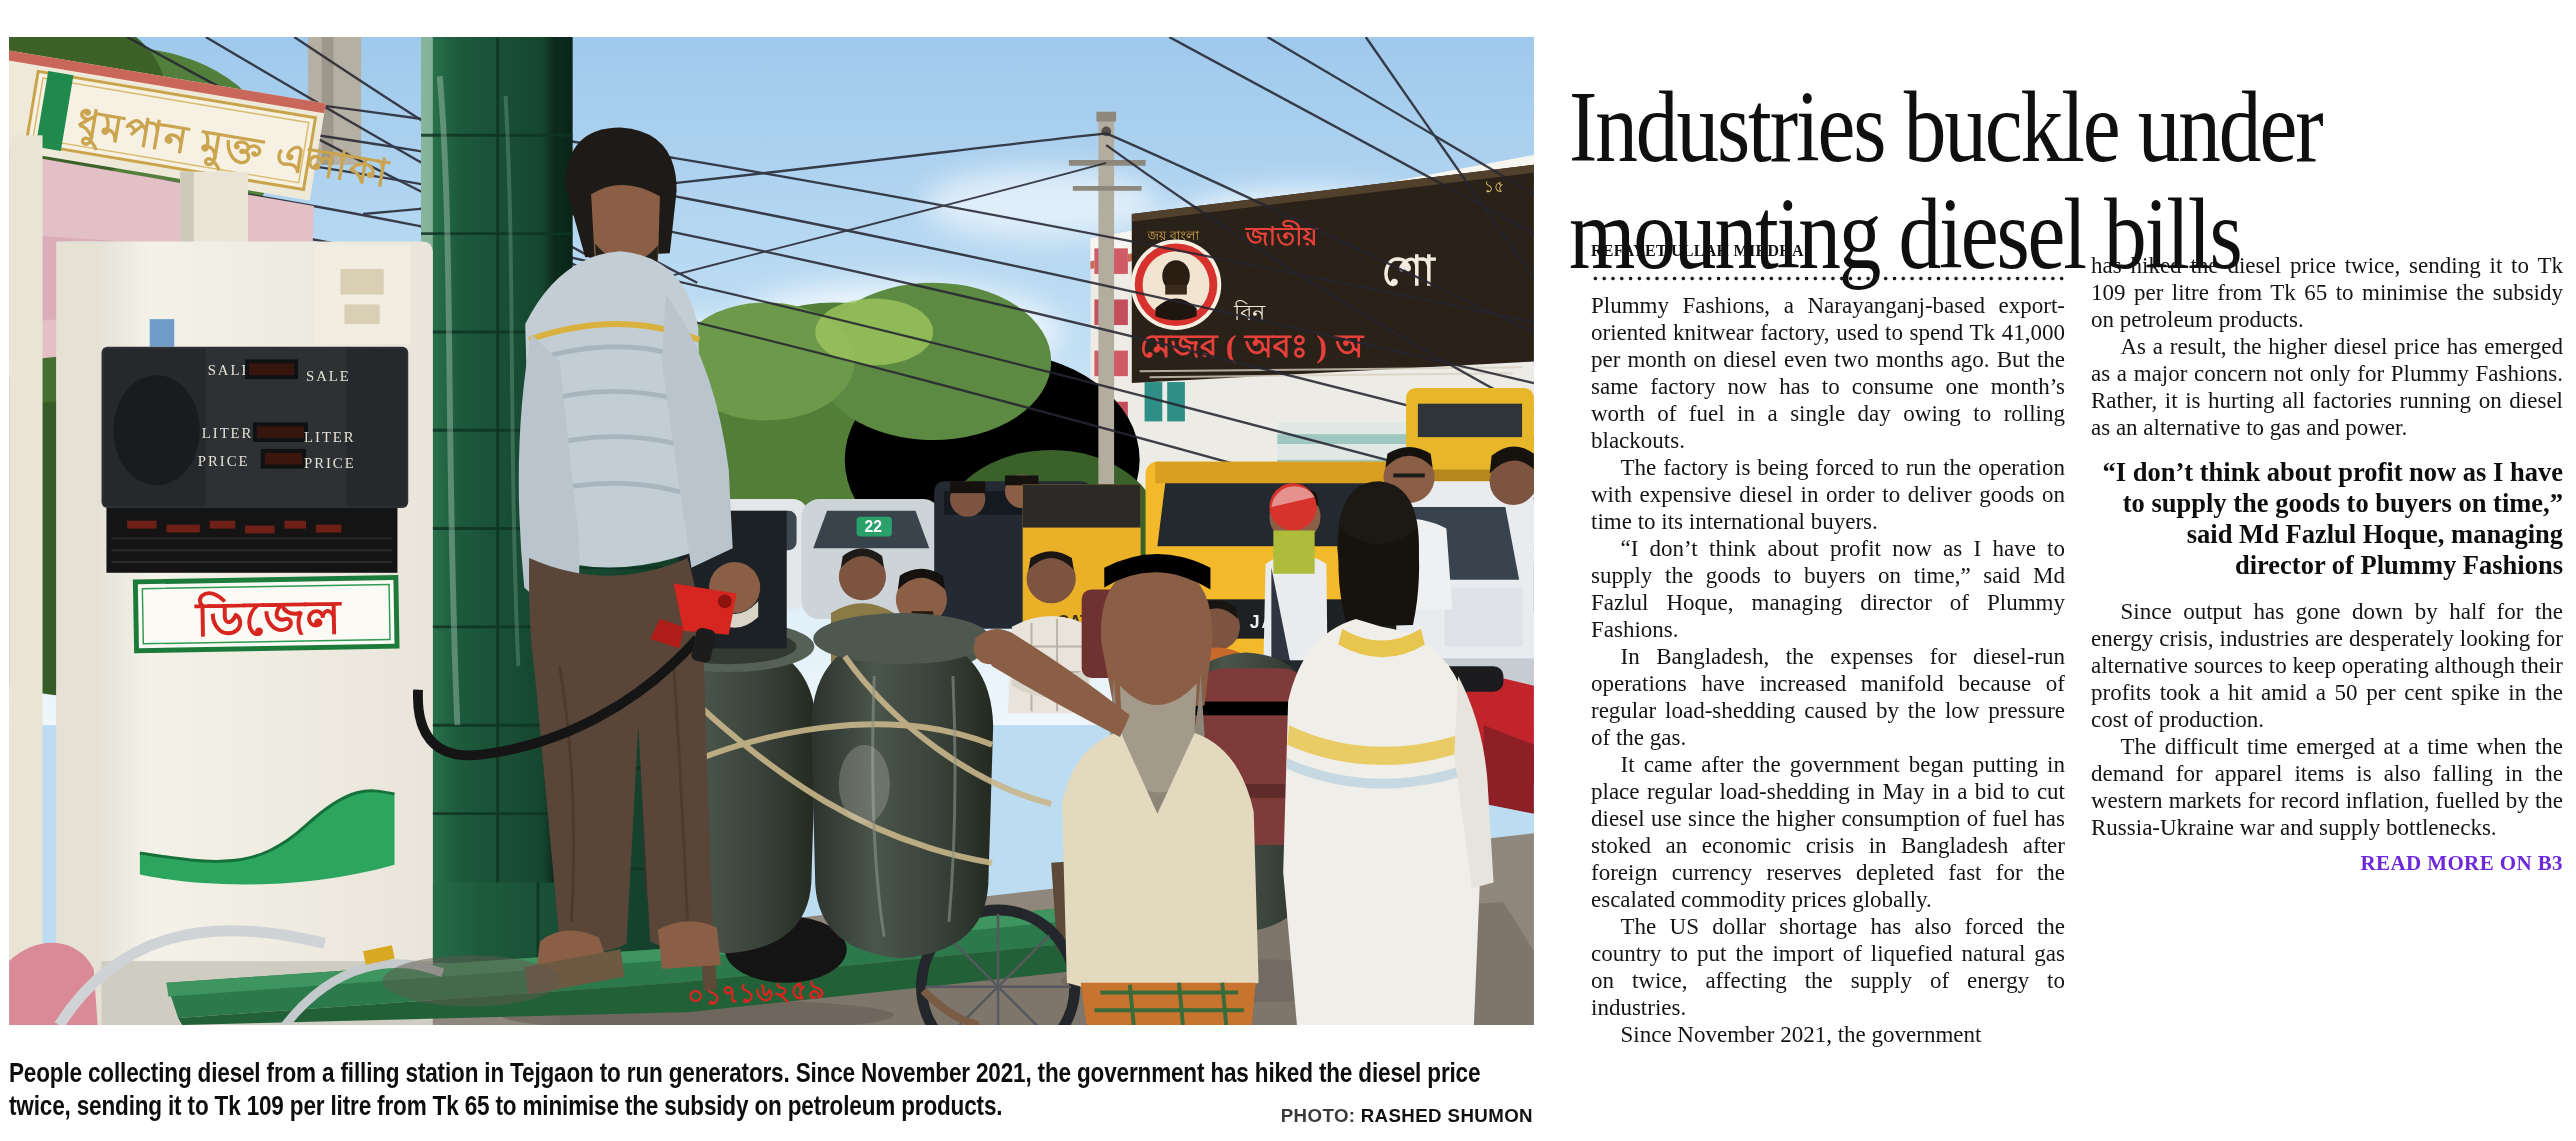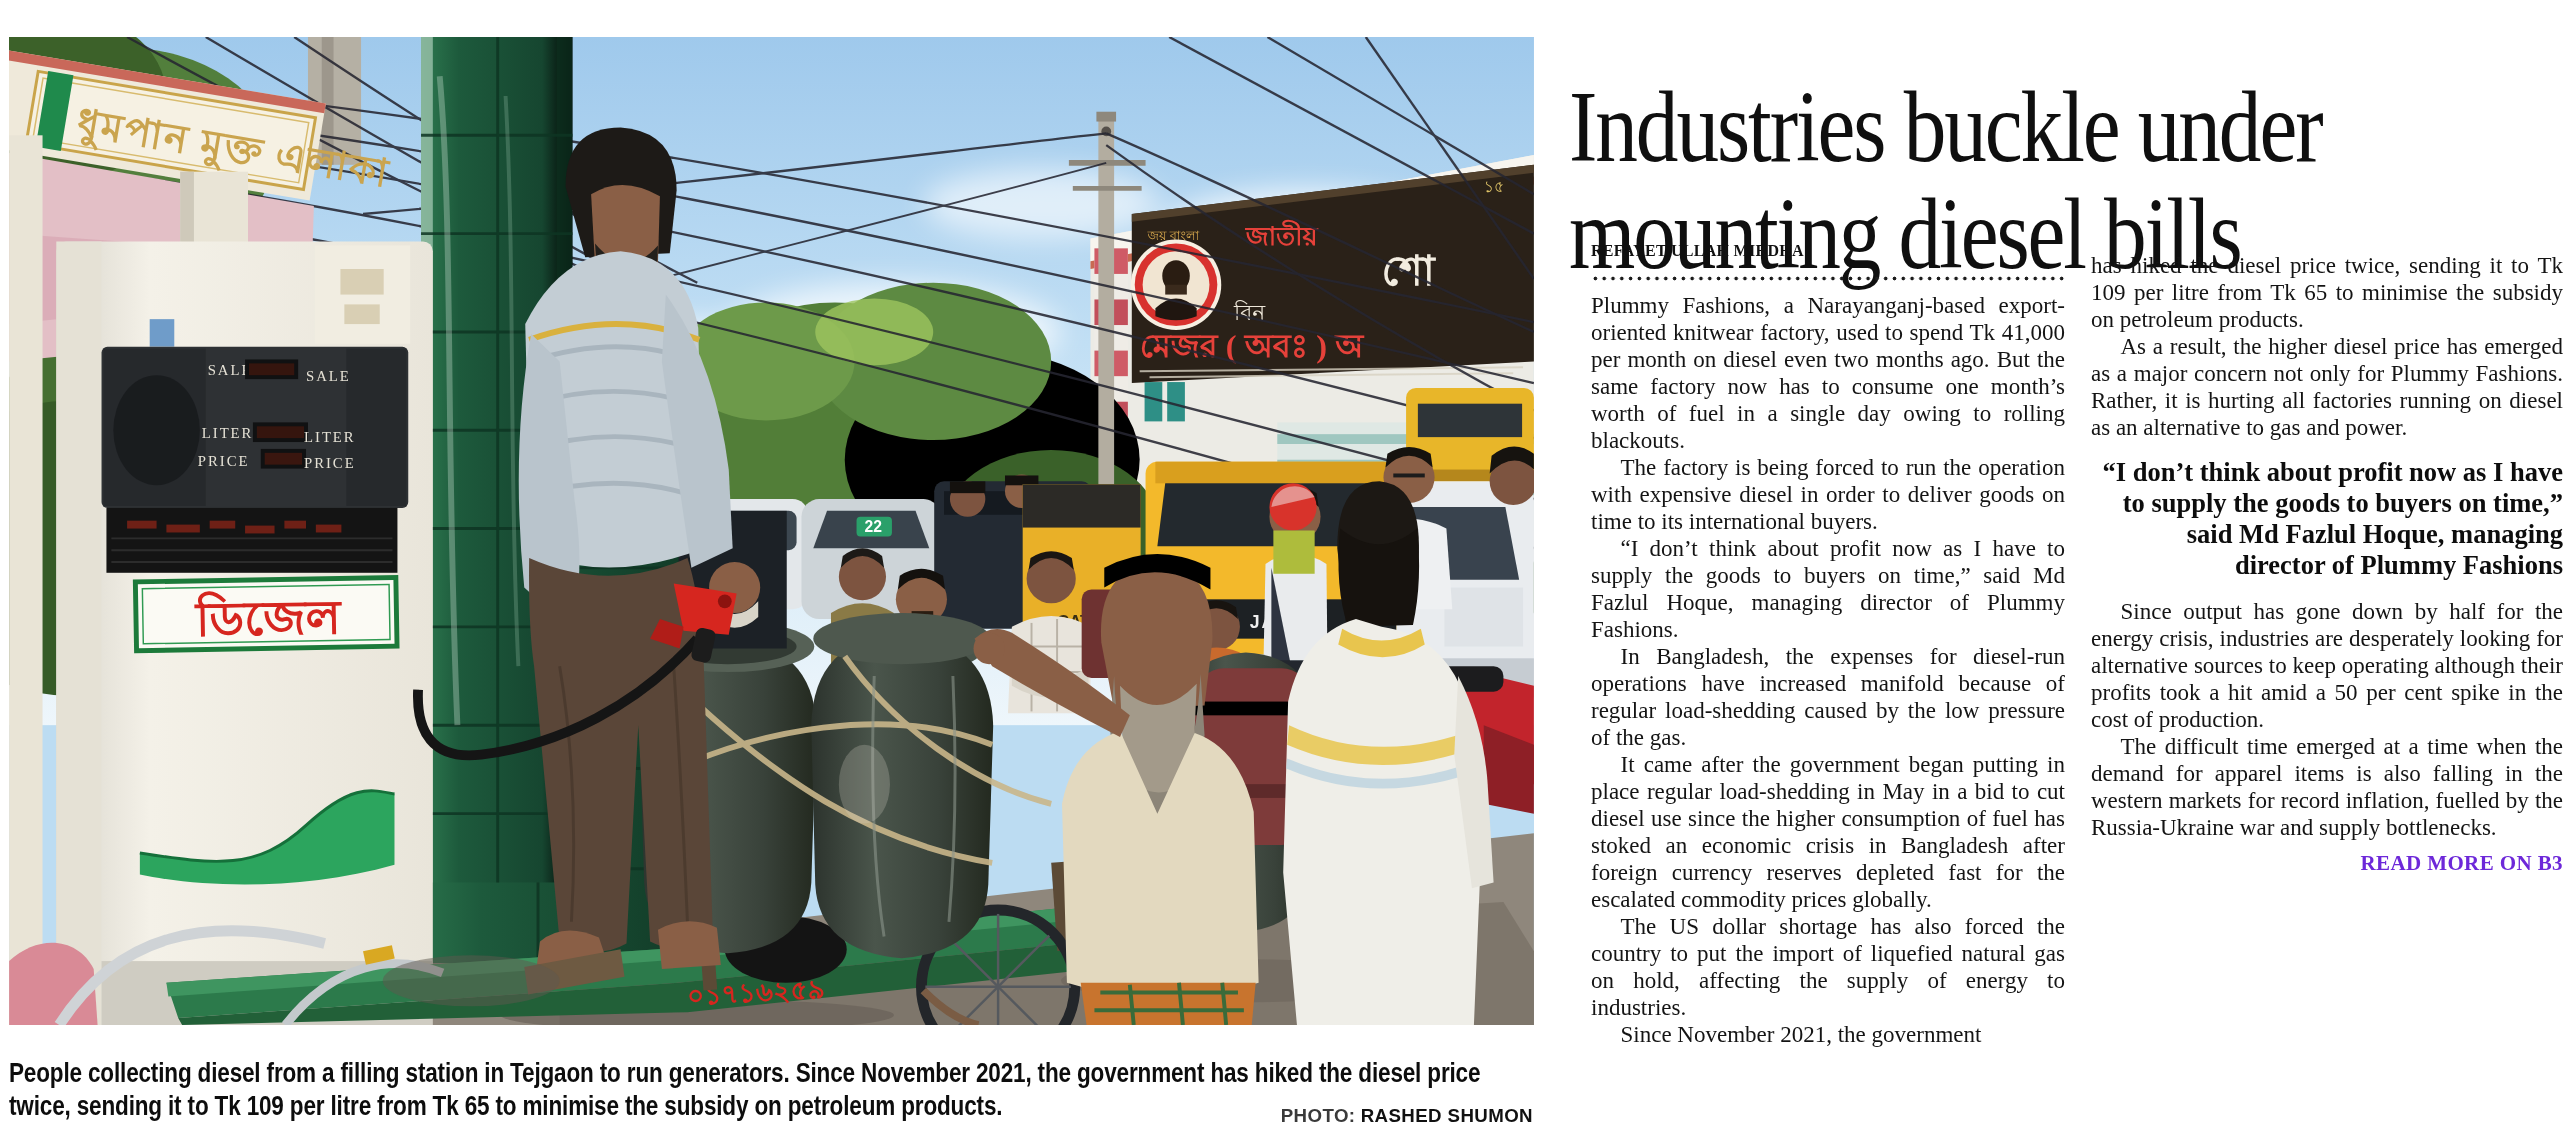--- a/index.html
+++ b/index.html
@@ -547,21 +547,21 @@
 
   <div class="byline">REFAYET ULLAH MIRDHA</div>
   <div class="dotrule"></div>
 
   <div class="col col1">
     <p>Plummy Fashions, a Narayanganj-based export-oriented knitwear factory, used to spend Tk 41,000 per month on diesel even two months ago. But the same factory now has to consume one month’s worth of fuel in a single day owing to rolling blackouts.</p>
     <p class="ind">The factory is being forced to run the operation with expensive diesel in order to deliver goods on time to its international buyers.</p>
     <p class="ind">“I don’t think about profit now as I have to supply the goods to buyers on time,” said Md Fazlul Hoque, managing director of Plummy Fashions.</p>
     <p class="ind">In Bangladesh, the expenses for diesel-run operations have increased manifold because of regular load-shedding caused by the low pressure of the gas.</p>
     <p class="ind">It came after the government began putting in place regular load-shedding in May in a bid to cut diesel use since the higher consumption of fuel has stoked an economic crisis in Bangladesh after foreign currency reserves depleted fast for the escalated commodity prices globally.</p>
-    <p class="ind">The US dollar shortage has also forced the country to put the import of liquefied natural gas on hold, affecting the supply of energy to industries.</p>
+    <p class="ind">The US dollar shortage has also forced the country to put the import of liquefied natural gas on twice, affecting the supply of energy to industries.</p>
     <p class="ind">Since November 2021, the government</p>
   </div>
 
   <div class="col col2">
     <p>has hiked the diesel price twice, sending it to Tk 109 per litre from Tk 65 to minimise the subsidy on petroleum products.</p>
     <p class="ind">As a result, the higher diesel price has emerged as a major concern not only for Plummy Fashions. Rather, it is hurting all factories running on diesel as an alternative to gas and power.</p>
     <div class="pullquote">“I don’t think about profit now as I have to supply the goods to buyers on time,” said Md Fazlul Hoque, managing director of Plummy Fashions</div>
     <p class="ind">Since output has gone down by half for the energy crisis, industries are desperately looking for alternative sources to keep operating although their profits took a hit amid a 50 per cent spike in the cost of production.</p>
     <p class="ind">The difficult time emerged at a time when the demand for apparel items is also falling in the western markets for record inflation, fuelled by the Russia-Ukraine war and supply bottlenecks.</p>
     <div class="readmore">READ MORE ON B3</div>

